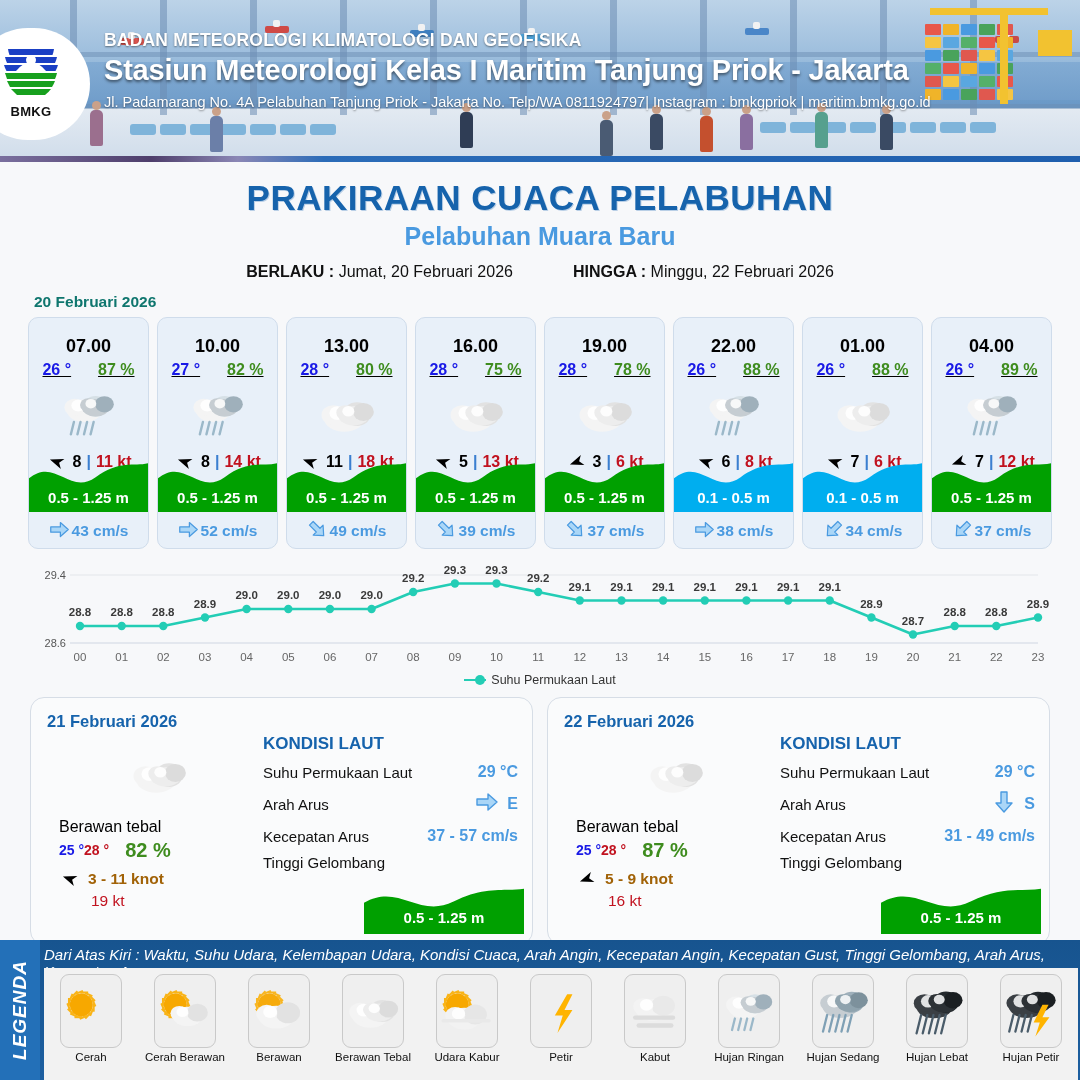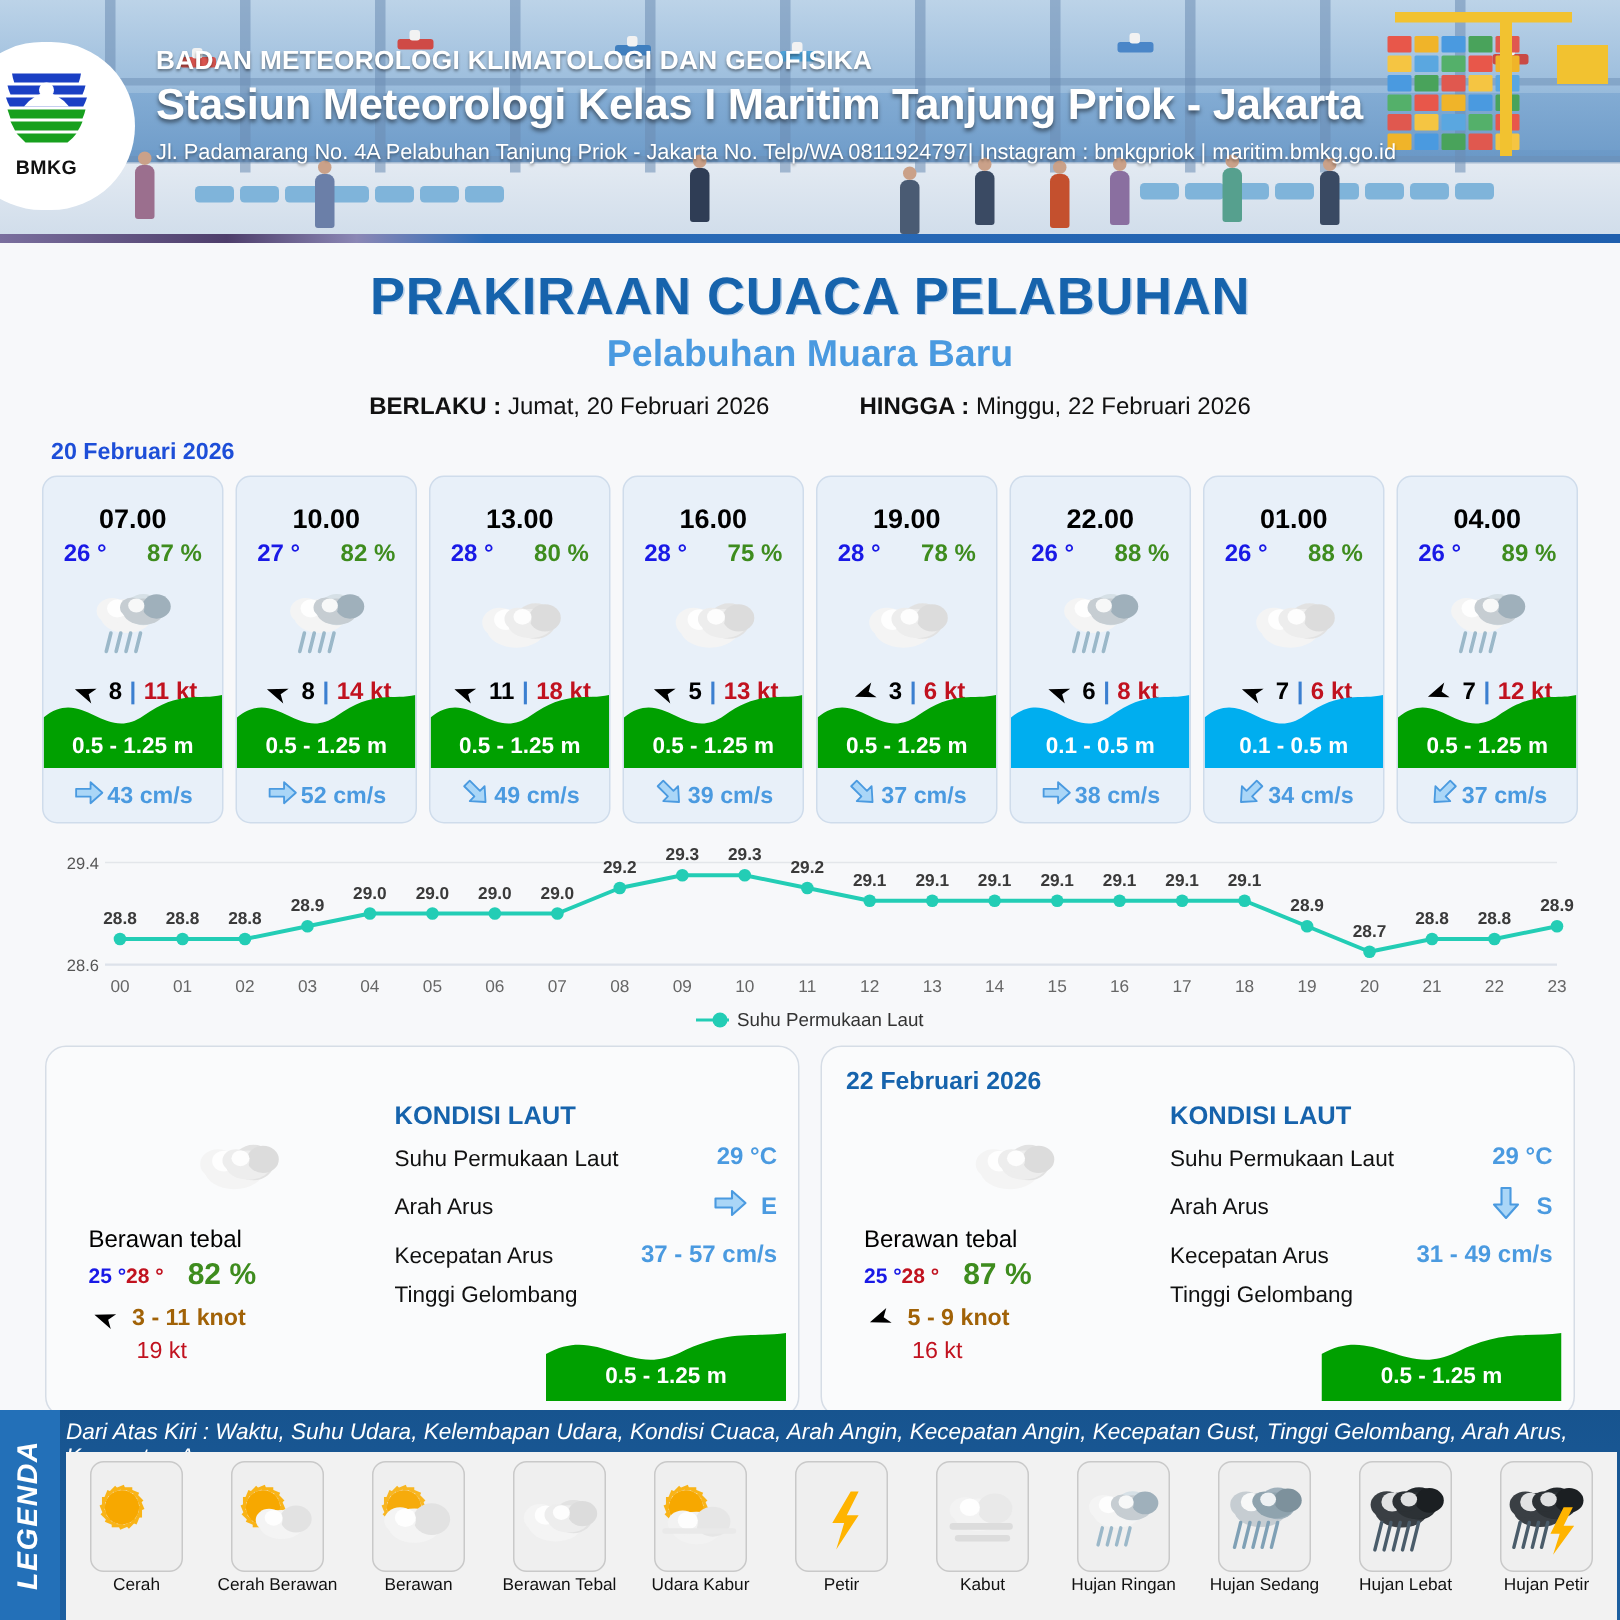--- a/index.html
+++ b/index.html
@@ -53,28 +53,28 @@
   .bt2 { font-size:29px; font-weight:bold; color:#fff; letter-spacing:-.2px; margin-top:3px;
          text-shadow:0 2px 3px rgba(0,0,0,.5); }
   .bt3 { font-size:14.5px; color:#ffffff; margin-top:7px; text-shadow:0 1px 2px rgba(0,0,0,.45); }
 
   
   .title-main { text-align:center; margin-top:16px; font-size:35px; font-weight:bold;
     color:#1663ac; letter-spacing:.5px; text-shadow:1px 1px 0 #b9cfe6; }
   .title-sub { text-align:center; margin-top:4px; font-size:25px; font-weight:bold; color:#4a9ae0; }
   .valid-row { display:flex; justify-content:center; gap:60px; margin-top:12px; font-size:16px; color:#111; }
   .valid-row b { font-weight:bold; }
-  .date-label { margin:12px 0 6px 34px; font-size:15.5px; font-weight:bold; color:#1d4ed8; }
+  .date-label { margin:12px 0 6px 34px; font-size:15.5px; font-weight:bold; color:#0f766e; }
 
   
   .cards { display:flex; gap:8px; padding:0 28px; }
   .card { width:var(--cw,128px); flex:1 1 0; background:#e8f0f9; border:1px solid #cfdceb;
     border-radius:10px; overflow:hidden; position:relative; height:232px; }
   .c-time { text-align:center; font-size:18px; font-weight:bold; color:#000; padding-top:18px; }
-  .c-th { display:flex; justify-content:space-around; align-items:baseline; padding:4px 0 0; }
+  .c-th { display:flex; justify-content:space-around; align-items:baseline; padding:4px 0 0;text-decoration:underline; }
   .c-temp { font-size:16px; font-weight:bold; color:#1919e6; }
   .c-hum { font-size:16px; font-weight:bold; color:#3e8c1e; }
   .c-icon { height:66px; display:flex; align-items:center; justify-content:center; margin-top:2px; }
   .c-wind { display:flex; align-items:center; justify-content:center; gap:5px; height:30px; }
   .c-dir { width:22px; height:18px; display:block; }
   .c-ws { font-size:16px; font-weight:bold; color:#000; }
   .c-sep { color:#3b7fd0; font-weight:bold; font-size:16px; }
   .c-gust { font-size:16px; font-weight:bold; color:#c1121f; }
   .c-wave { position:absolute; left:0; bottom:36px; width:100%; height:58px; }
   .c-wave svg { display:block; width:100%; height:58px; }
@@ -789,20 +789,21 @@
     </svg>
 </div>
 <div class="chart-legend">
   <span class="legend-line"></span>
   <span class="legend-dot" style="margin-left:-17px"></span>
   <span>Suhu Permukaan Laut</span>
 </div>
 
 <div class="day-panels" id="day-panels">
     <div class="day-panel">
+    <div class="dp-date">21 Februari 2026</div>
     <div class="dp-left">
       <div class="dp-icon">
           <svg viewBox="0 0 66 66" width="62" height="62">
             <g transform="translate(30,32) scale(1.05)">
       <ellipse cx="0" cy="6" rx="20" ry="13" fill="#f4f4f4"></ellipse>
       <ellipse cx="13" cy="1" rx="14" ry="12" fill="#e2e2e2"></ellipse>
       <ellipse cx="-11" cy="2" rx="12" ry="10" fill="#f4f4f4"></ellipse>
       <ellipse cx="-7" cy="0" rx="8" ry="7" fill="#ffffff" opacity=".85"></ellipse>
     </g>
             <g transform="translate(40,30) scale(0.8)">

